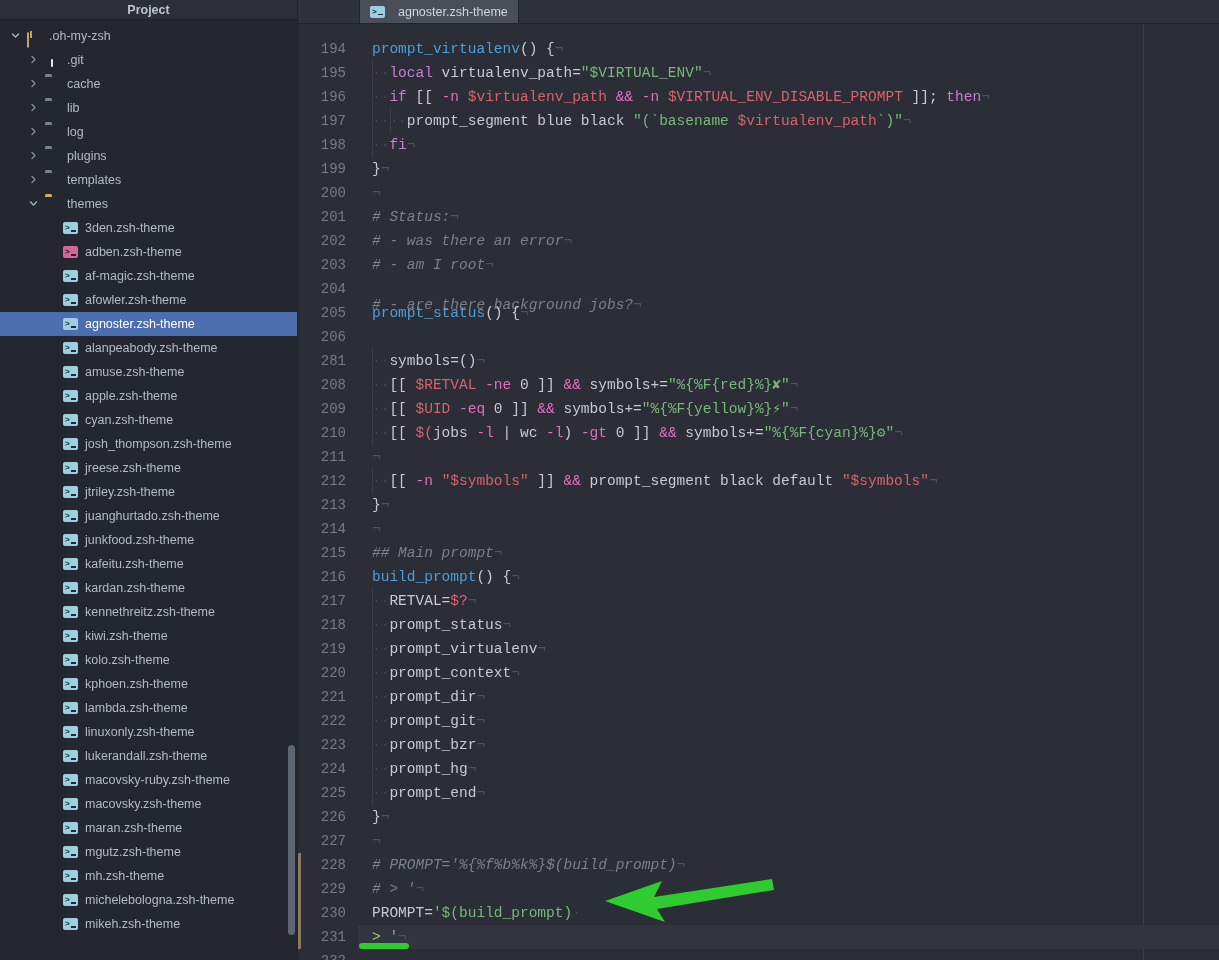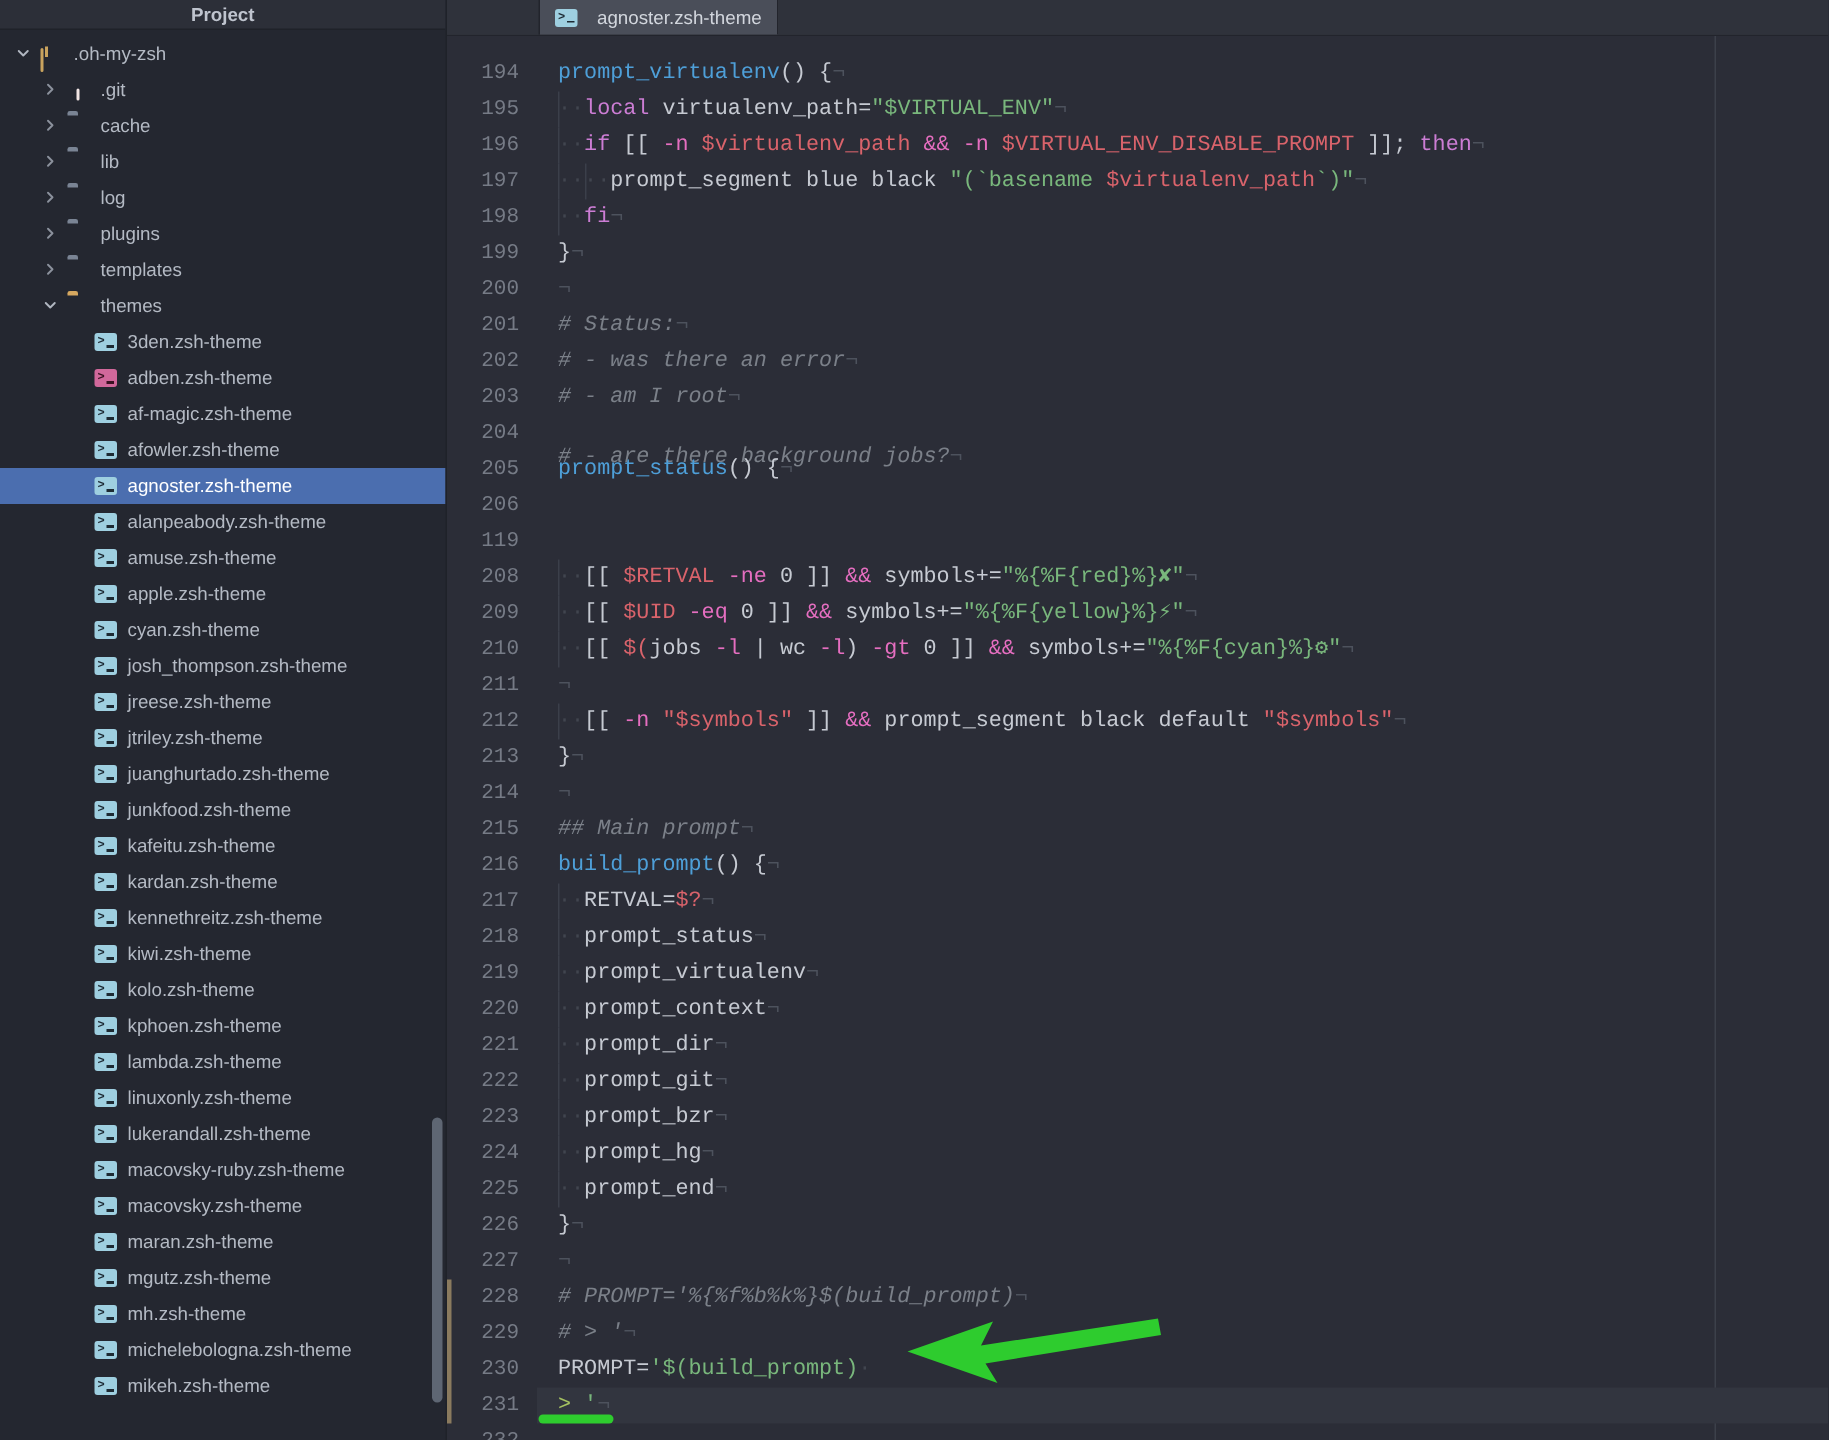--- a/index.html
+++ b/index.html
@@ -531,21 +531,21 @@
           <div class="lnum" style="top: 85px;">197</div>
           <div class="lnum" style="top: 109px;">198</div>
           <div class="lnum" style="top: 133px;">199</div>
           <div class="lnum" style="top: 157px;">200</div>
           <div class="lnum" style="top: 181px;">201</div>
           <div class="lnum" style="top: 205px;">202</div>
           <div class="lnum" style="top: 229px;">203</div>
           <div class="lnum" style="top: 253px;">204</div>
           <div class="lnum" style="top: 277px;">205</div>
           <div class="lnum" style="top: 301px;">206</div>
-          <div class="lnum" style="top: 325px;">119</div>
+          <div class="lnum" style="top: 325px;">281</div>
           <div class="lnum" style="top: 349px;">208</div>
           <div class="lnum" style="top: 373px;">209</div>
           <div class="lnum" style="top: 397px;">210</div>
           <div class="lnum" style="top: 421px;">211</div>
           <div class="lnum" style="top: 445px;">212</div>
           <div class="lnum" style="top: 469px;">213</div>
           <div class="lnum" style="top: 493px;">214</div>
           <div class="lnum" style="top: 517px;">215</div>
           <div class="lnum" style="top: 541px;">216</div>
           <div class="lnum" style="top: 565px;">217</div>
@@ -572,20 +572,21 @@
           <div class="cline" style="top: 61px;"><span class="iguide" style="left: 14px;"></span><span class="dot">··</span><span class="t-kw">if</span><span class="t-txt"> [[ </span><span class="t-op">-n</span><span class="t-txt"> </span><span class="t-var">$virtualenv_path</span><span class="t-txt"> </span><span class="t-op">&amp;&amp;</span><span class="t-txt"> </span><span class="t-op">-n</span><span class="t-txt"> </span><span class="t-var">$VIRTUAL_ENV_DISABLE_PROMPT</span><span class="t-txt"> ]]; </span><span class="t-kw">then</span><span class="pilcrow">¬</span></div>
           <div class="cline" style="top: 85px;"><span class="iguide" style="left: 14px;"></span><span class="iguide" style="left: 31.5px;"></span><span class="dot">····</span><span class="t-txt">prompt_segment blue black </span><span class="t-str">"(`</span><span class="t-str">basename </span><span class="t-var">$virtualenv_path</span><span class="t-str">`)"</span><span class="pilcrow">¬</span></div>
           <div class="cline" style="top: 109px;"><span class="iguide" style="left: 14px;"></span><span class="dot">··</span><span class="t-kw">fi</span><span class="pilcrow">¬</span></div>
           <div class="cline" style="top: 133px;"><span class="t-txt">}</span><span class="pilcrow">¬</span></div>
           <div class="cline" style="top: 157px;"><span class="pilcrow">¬</span></div>
           <div class="cline" style="top: 181px;"><span class="t-cmt"># Status:</span><span class="pilcrow">¬</span></div>
           <div class="cline" style="top: 205px;"><span class="t-cmt"># - was there an error</span><span class="pilcrow">¬</span></div>
           <div class="cline" style="top: 229px;"><span class="t-cmt"># - am I root</span><span class="pilcrow">¬</span></div>
           <div class="cline" style="top: 269px;"><span class="t-cmt"># - are there background jobs?</span><span class="pilcrow">¬</span></div>
           <div class="cline" style="top: 277px;"><span class="t-fn">prompt_status</span><span class="t-txt">() {</span><span class="pilcrow">¬</span></div>
+          <div class="cline" style="top: 325px;"><span class="iguide" style="left: 14px;"></span><span class="dot">··</span><span class="t-txt">symbols=()</span><span class="pilcrow">¬</span></div>
           <div class="cline" style="top: 349px;"><span class="iguide" style="left: 14px;"></span><span class="dot">··</span><span class="t-txt">[[ </span><span class="t-var">$RETVAL</span><span class="t-txt"> </span><span class="t-op">-ne</span><span class="t-txt"> 0 ]] </span><span class="t-op">&amp;&amp;</span><span class="t-txt"> symbols+=</span><span class="t-str">"%{%F{red}%}✘"</span><span class="pilcrow">¬</span></div>
           <div class="cline" style="top: 373px;"><span class="iguide" style="left: 14px;"></span><span class="dot">··</span><span class="t-txt">[[ </span><span class="t-var">$UID</span><span class="t-txt"> </span><span class="t-op">-eq</span><span class="t-txt"> 0 ]] </span><span class="t-op">&amp;&amp;</span><span class="t-txt"> symbols+=</span><span class="t-str">"%{%F{yellow}%}⚡"</span><span class="pilcrow">¬</span></div>
           <div class="cline" style="top: 397px;"><span class="iguide" style="left: 14px;"></span><span class="dot">··</span><span class="t-txt">[[ </span><span class="t-var">$(</span><span class="t-txt">jobs </span><span class="t-op">-l</span><span class="t-txt"> | wc </span><span class="t-op">-l</span><span class="t-txt">) </span><span class="t-op">-gt</span><span class="t-txt"> 0 ]] </span><span class="t-op">&amp;&amp;</span><span class="t-txt"> symbols+=</span><span class="t-str">"%{%F{cyan}%}⚙"</span><span class="pilcrow">¬</span></div>
           <div class="cline" style="top: 421px;"><span class="pilcrow">¬</span></div>
           <div class="cline" style="top: 445px;"><span class="iguide" style="left: 14px;"></span><span class="dot">··</span><span class="t-txt">[[ </span><span class="t-op">-n</span><span class="t-txt"> </span><span class="t-var">"$symbols"</span><span class="t-txt"> ]] </span><span class="t-op">&amp;&amp;</span><span class="t-txt"> prompt_segment black default </span><span class="t-var">"$symbols"</span><span class="pilcrow">¬</span></div>
           <div class="cline" style="top: 469px;"><span class="t-txt">}</span><span class="pilcrow">¬</span></div>
           <div class="cline" style="top: 493px;"><span class="pilcrow">¬</span></div>
           <div class="cline" style="top: 517px;"><span class="t-cmt">## Main prompt</span><span class="pilcrow">¬</span></div>
           <div class="cline" style="top: 541px;"><span class="t-fn">build_prompt</span><span class="t-txt">() {</span><span class="pilcrow">¬</span></div>
           <div class="cline" style="top: 565px;"><span class="iguide" style="left: 14px;"></span><span class="dot">··</span><span class="t-txt">RETVAL=</span><span class="t-var">$?</span><span class="pilcrow">¬</span></div>

